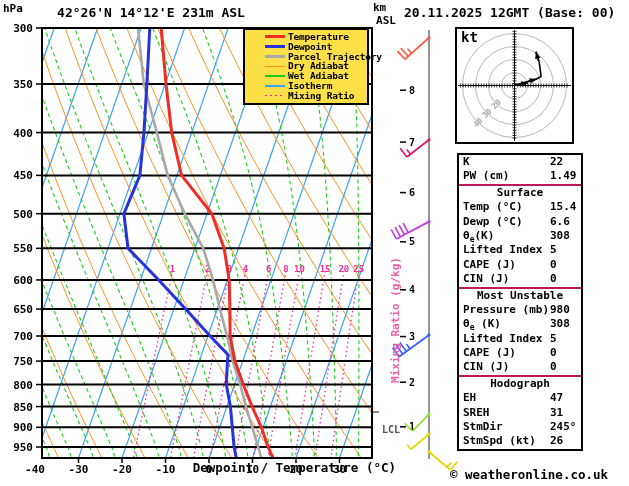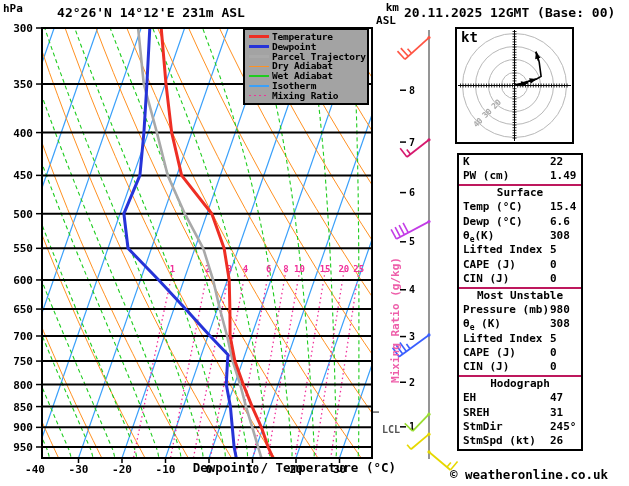--- a/index.html
+++ b/index.html
@@ -3,31 +3,31 @@
 <meta charset="utf-8">
 <style>
   html,body{margin:0;padding:0;background:#fff;}
   .stage{position:relative;width:629px;height:486px;background:#fff;overflow:hidden;
          font-family:"DejaVu Sans Mono","Liberation Mono",monospace;color:#000;}
   svg{position:absolute;left:0;top:0;}
   svg text{font-family:"DejaVu Sans Mono","Liberation Mono",monospace;font-weight:bold;fill:#000;}
   .lbl{position:absolute;font-weight:bold;white-space:pre;line-height:1.1;}
   .lbl-hpa{left:3px;top:3px;font-size:11px;}
   .lbl-title{left:42px;top:6px;width:218px;text-align:center;font-size:13px;letter-spacing:0px;}
-  .lbl-km{left:373px;top:2px;width:26px;text-align:right;font-size:11px;}
+  .lbl-km{left:373px;top:2px;width:26px;text-align:left;font-size:11px;}
   .lbl-asl{left:371px;top:15px;width:30px;text-align:center;font-size:11px;}
   .lbl-datetime{left:404px;top:6px;font-size:13px;}
   .lbl-xaxis{left:36px;top:461px;width:360px;text-align:right;font-size:12.5px;}
   .lbl-mix{left:327px;top:313px;width:140px;height:14px;text-align:center;font-size:11px;
            color:#ee5faa;transform:rotate(-90deg);}
   .lbl-lcl{left:382px;top:424px;font-size:10px;color:#555;}
   .lbl-kt{left:461px;top:30px;font-size:14px;}
   .lbl-footer{left:450px;top:468px;width:179px;text-align:left;font-size:12.5px;}
   .legend{position:absolute;left:243px;top:28px;width:126px;border:2px solid #000;
-          background:#a3a3a3;padding:2px 0 2px 0;box-sizing:border-box;}
+          background:#fde047;padding:2px 0 2px 16px;box-sizing:border-box;}
   .legend-row{position:relative;height:9.8px;}
   .legend-row .sample{position:absolute;left:4px;width:20px;}
   .legend-row .ltxt{position:absolute;left:27px;top:0;font-size:9.5px;line-height:9.8px;
                     font-weight:bold;letter-spacing:-0.2px;white-space:pre;}
   .panel{position:absolute;left:457px;top:153px;width:126px;border:2px solid #000;
          background:#fff;box-sizing:border-box;font-size:11px;font-weight:bold;}
   .panel-section{border-top:2px solid #be185d;}
   .panel-section:first-child{border-top:none;}
   .panel-hdr{height:14.4px;line-height:14.4px;text-align:center;white-space:pre;}
   .panel-row{position:relative;height:14.4px;line-height:14.4px;padding-left:4px;white-space:pre;}

